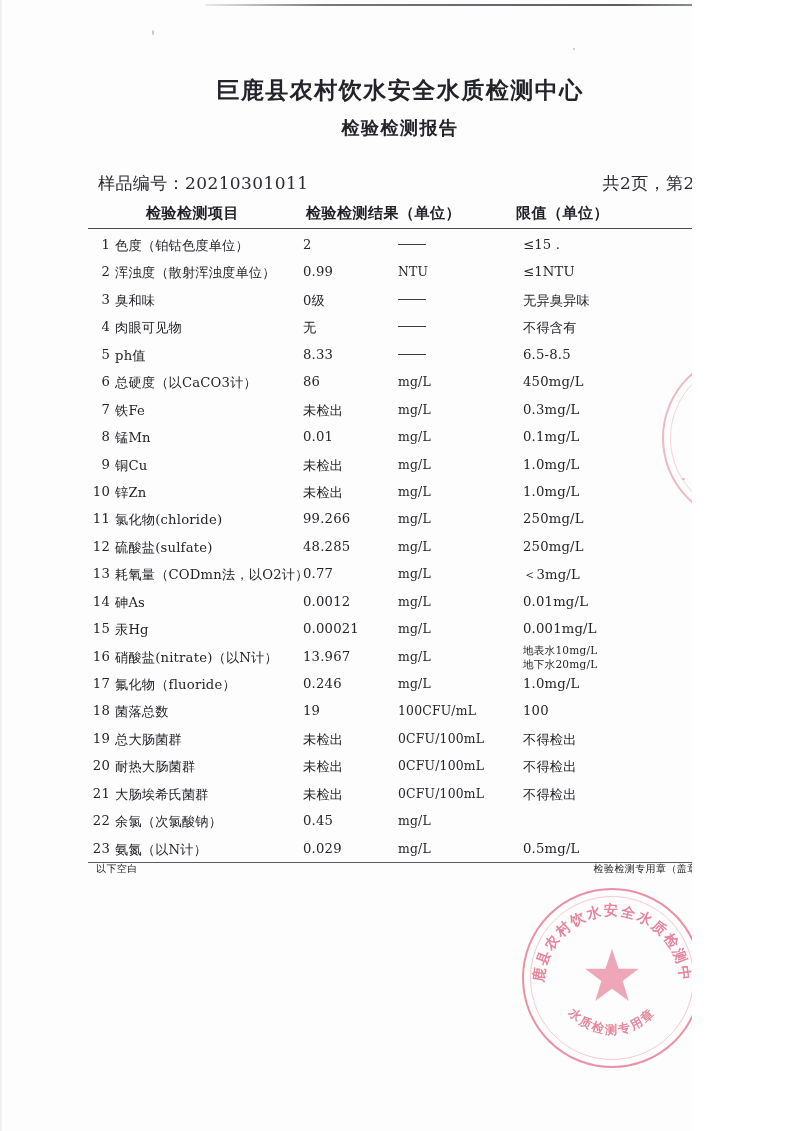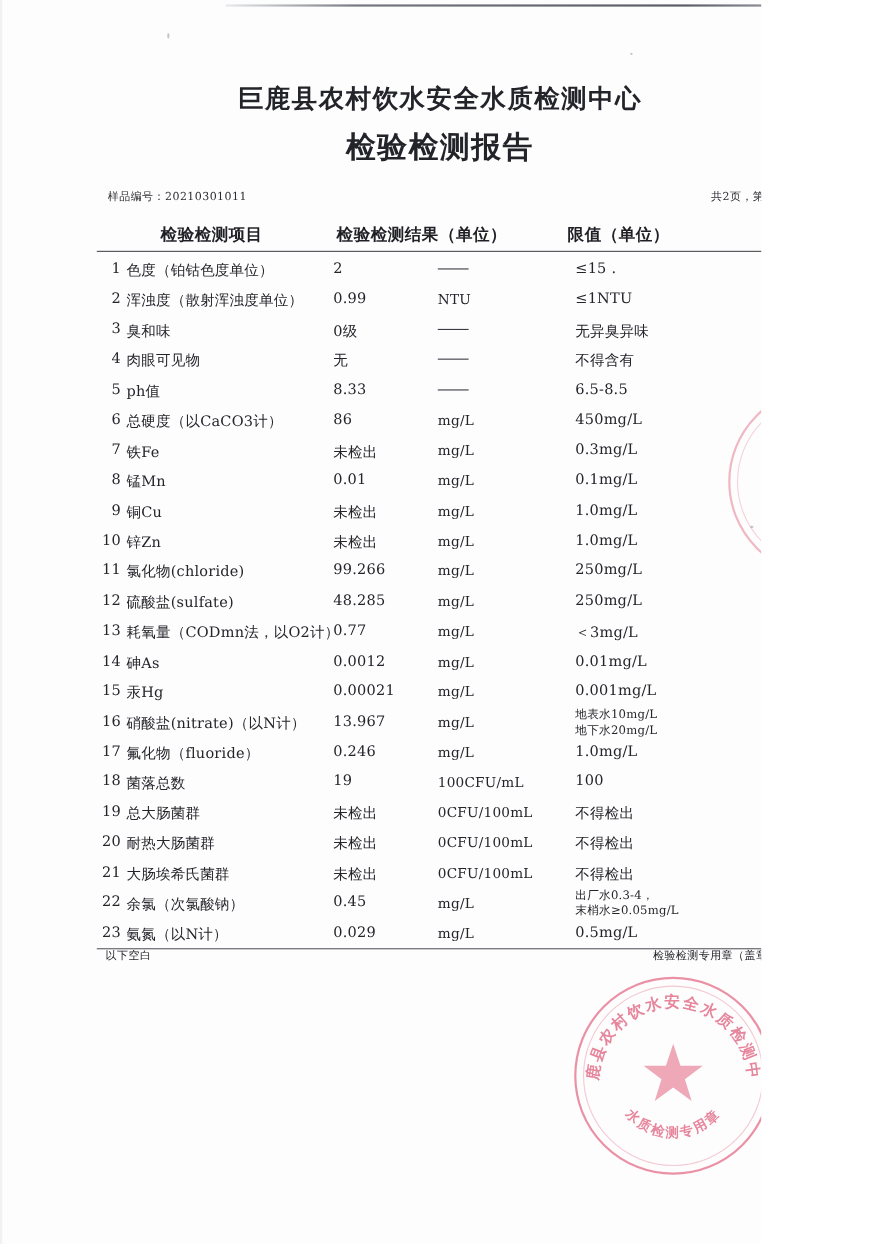--- a/index.html
+++ b/index.html
@@ -45,38 +45,38 @@
   }
   .title-main {
     font-family: "DejaVu Serif", "Liberation Serif", serif;
     font-size: 23px;
     font-weight: 700;
     letter-spacing: 1.5px;
     color: #23232a;
     line-height: 1.05;
   }
   .title-sub {
-    font-family: Liberation Serif, serif;
-    font-size: 27px;
+    font-family: Liberation Mono, monospace;
+    font-size: 18px;
     font-weight: 700;
     letter-spacing: 1.5px;
     color: #23232a;
     margin-top: 18px;
     line-height: 1.05;
   }
 
   .meta-row {
     position: absolute;
     left: 98px;
     top: 172px;
     width: 614px;
     display: flex;
     justify-content: space-between;
     align-items: flex-start;
-    font-size: 10px;
+    font-size: 17px;
     font-family: "DejaVu Serif", "Liberation Serif", serif;
     color: #2a2a30;
   }
   .meta-sample { letter-spacing: 0.4px; }
   .meta-pages { letter-spacing: 0.4px; }
 
   
   .table-wrap {
     position: absolute;
     left: 88px;
@@ -421,24 +421,20 @@
           <div class="cell c-item">大肠埃希氏菌群</div>
           <div class="cell c-value">未检出</div>
           <div class="cell c-unit">0CFU/100mL</div>
           <div class="cell c-limit">不得检出</div>
         </div>
         <div class="row">
           <div class="cell c-no">22</div>
           <div class="cell c-item">余氯（次氯酸钠）</div>
           <div class="cell c-value">0.45</div>
           <div class="cell c-unit">mg/L</div>
-          <div class="cell c-limit multi">
-            <span class="l2">出厂水0.3-4，</span>
-            <span class="l2">末梢水≥0.05mg/L</span>
-          </div>
         </div>
         <div class="row">
           <div class="cell c-no">23</div>
           <div class="cell c-item">氨氮（以N计）</div>
           <div class="cell c-value">0.029</div>
           <div class="cell c-unit">mg/L</div>
           <div class="cell c-limit">0.5mg/L</div>
         </div>
       </div>
     <div class="rule thin"></div>

